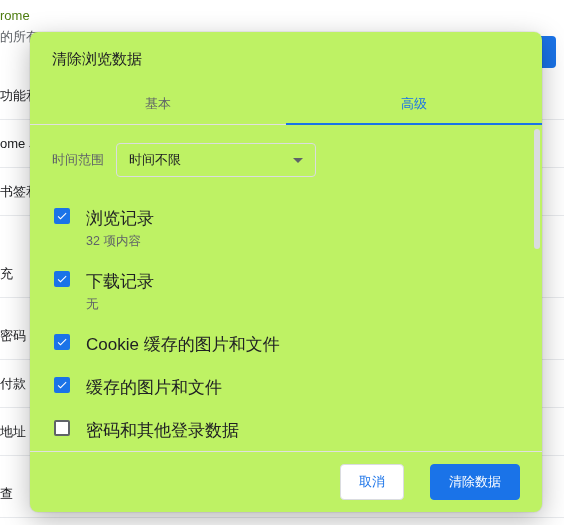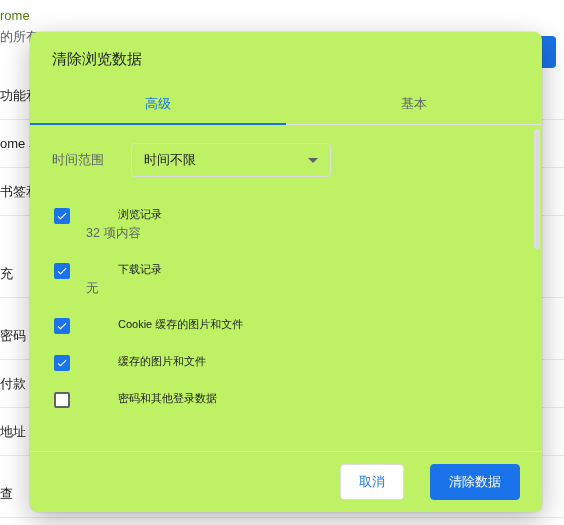--- a/index.html
+++ b/index.html
@@ -91,21 +91,21 @@
       right: 2px;
       top: 4px;
       width: 6px;
       height: 120px;
       background: #dadce0;
       border-radius: 3px;
     }
     .range-row {
       display: flex;
       align-items: center;
-      gap: 27px;
+      gap: 12px;
       margin-bottom: 20px;
     }
     .range-label {
       color: #5f6368;
       font-size: 13px;
     }
     .select {
       width: 200px;
       height: 34px;
       border: 1px solid #dadce0;
@@ -143,21 +143,21 @@
       display: flex;
       align-items: center;
       justify-content: center;
     }
     .checkbox.checked svg { display: block; }
     .checkbox.unchecked {
       background: #fff;
       border: 2px solid #5f6368;
     }
     .item-texts { display: flex; flex-direction: column; gap: 3px; }
-    .item-title { color: #202124; font-size: 11px; margin-left: 32px; }
+    .item-title { color: #202124; font-size: 17px; }
     .item-sub { color: #5f6368; font-size: 12.5px; }
     .actions {
       border-top: 1px solid #e0e0e0;
       padding: 12px 22px;
       display: flex;
       justify-content: flex-end;
       gap: 26px;
     }
     .btn {
       font-size: 13px;
@@ -206,22 +206,22 @@
     </div>
   <div class="bg-row" style="top:470px">
       <span class="bg-label">查</span>
     </div>
 </div>
 
 <div class="dialog">
   <div class="dlg-title">清除浏览数据</div>
 
   <div class="tabs">
+    <div class="tab">基本</div>
     <div class="tab active">高级</div>
-    <div class="tab">基本</div>
   </div>
 
   <div class="scroll-area">
     <div class="scrollbar"></div>
 
     <div class="range-row">
       <span class="range-label">时间范围</span>
       <div class="select">
         <span>时间不限</span>
         <span class="caret"></span>

